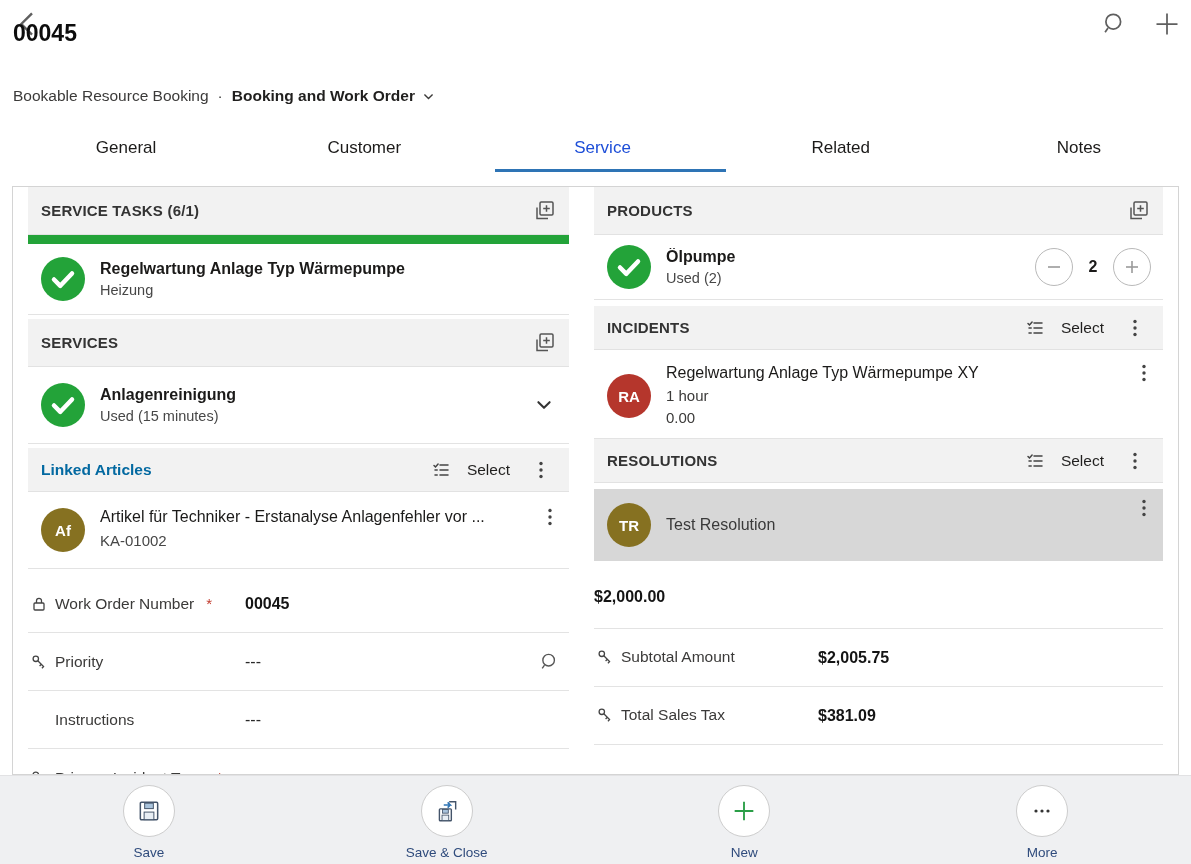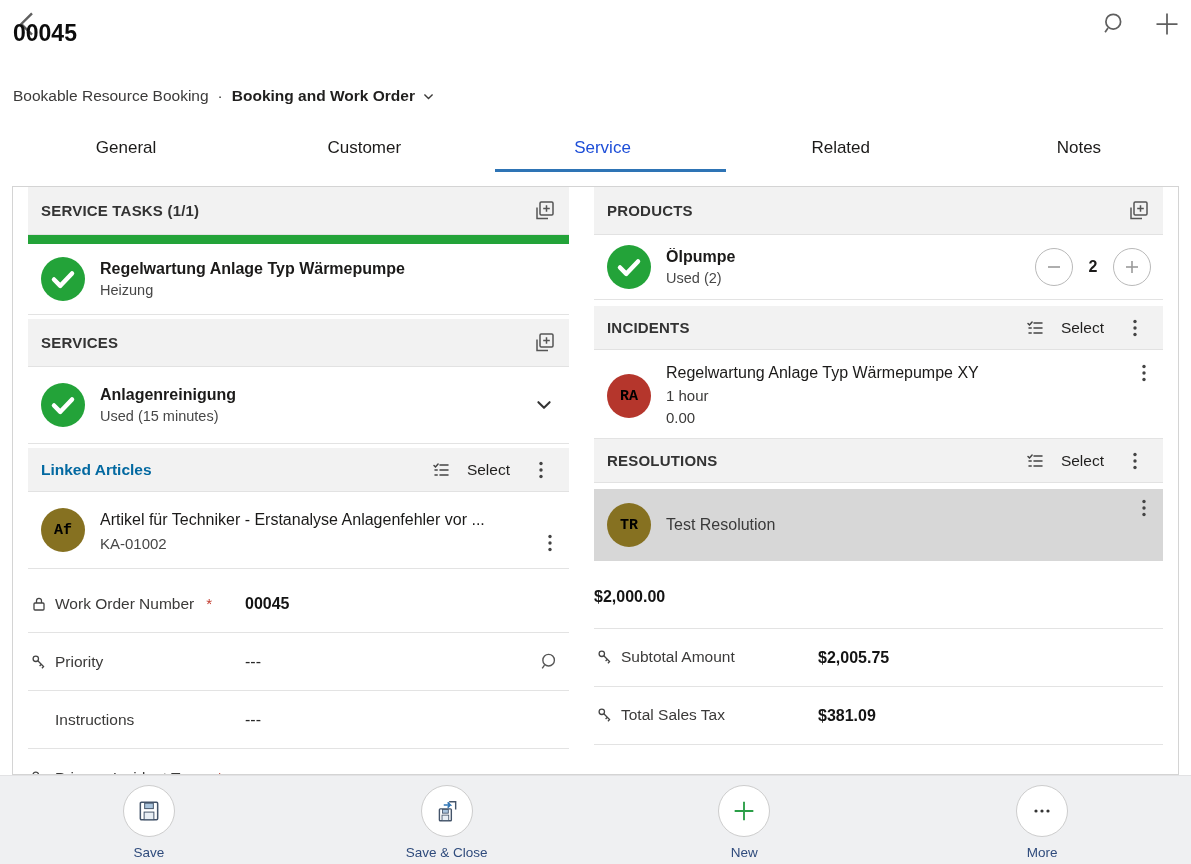--- a/index.html
+++ b/index.html
@@ -36,31 +36,31 @@
   .band-title.plain { font-size:15.5px; font-weight:700; color:#0369a1; letter-spacing:0; }
   .band-right { display:flex; align-items:center; gap:16px; }
   .select-label { font-size:15.5px; color:#201f1e; cursor:pointer; }
   .gap4 { height:4px; } .gap6 { height:6px; }
 
   .progress { height:9px; background:#23a339; width:100%; }
 
   .entity-row { display:flex; align-items:center; padding:13px 4px 13px 13px;
                 border-bottom:1px solid #e3e3e3; background:#fff; }
   .avatar { width:44px; height:44px; border-radius:50%; flex:none; display:flex; align-items:center;
-            justify-content:center; color:#000000; font-size:15px; font-weight:600;font-family:Liberation Mono, monospace; }
+            justify-content:center; color:#ffffff; font-size:15px; font-weight:600; }
   .avatar.olive { background:#867121; } .avatar.red { background:#b5362c; }
   .check-avatar { width:44px; height:44px; flex:none; }
   .entity-text { margin-left:15px; min-width:0; }
   .entity-title { font-size:16px; font-weight:700; color:#1b1a19; white-space:nowrap; overflow:hidden; }
   .entity-title.regular { font-weight:400; }
   .entity-sub { font-size:14.5px; color:#474747; margin-top:4px; }
   .row-chevron { margin-left:auto; margin-right:12px; flex:none; }
   .v-ell { margin-left:auto; margin-right:4px; width:22px; display:flex; justify-content:center; flex:none; cursor:pointer; }
 
-  .linked-row { align-items:flex-end; padding-top:16px; padding-bottom:16px; }
+  .linked-row { align-items:flex-start; padding-top:16px; padding-bottom:16px; }
   .incident-row { align-items:flex-start; padding-top:14px; padding-bottom:12px; }
   .incident-lines { margin-left:15px; min-width:0; }
   .incident-lines .l1 { font-size:16px; color:#1b1a19; white-space:nowrap; overflow:hidden;text-align:center; }
   .incident-lines .l2, .incident-lines .l3 { font-size:15px; color:#3b3a39; margin-top:5px; }
 
   .resolution-row { background:#d7d7d7; height:72px; display:flex; align-items:center;
                     padding:0 4px 0 13px; margin-top:6px; margin-bottom:4px; }
   .resolution-row .v-ell { align-self:flex-start; margin-top:10px; }
   .resolution-title { margin-left:15px; font-size:16px; color:#3a3a3a; }
 
@@ -130,21 +130,21 @@
   <div class="tab active">Service</div>
   <div class="tab">Related</div>
   <div class="tab">Notes</div>
 </div>
 
 <div class="content">
 
   <div class="col-left">
 
     <div class="band">
-      <span class="band-title">SERVICE TASKS (1/1)</span>
+      <span class="band-title">SERVICE TASKS (6/1)</span>
       <span>
         <svg width="24" height="24" viewBox="0 0 24 24" fill="none" stroke="#555" stroke-width="1.5">
             <path d="M5 8.5 v11 h11"></path>
             <rect x="8" y="3" width="13" height="13" rx="1.2"></rect>
             <path d="M14.5 6.2 v6.6 M11.2 9.5 h6.6"></path>
           </svg>
       </span>
     </div>
     <div class="progress"></div>
     <div class="entity-row">

